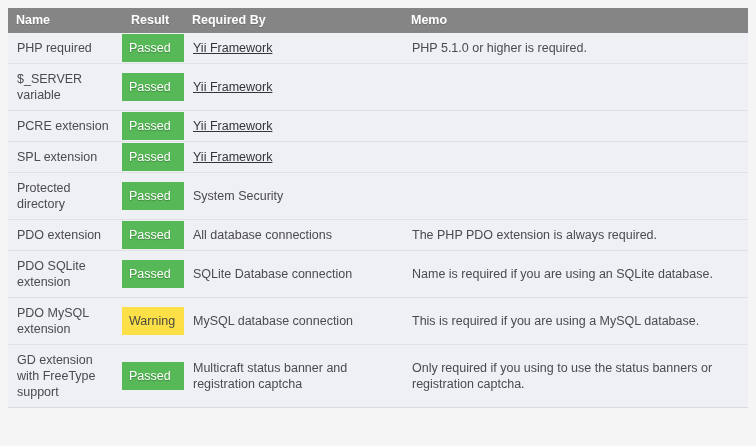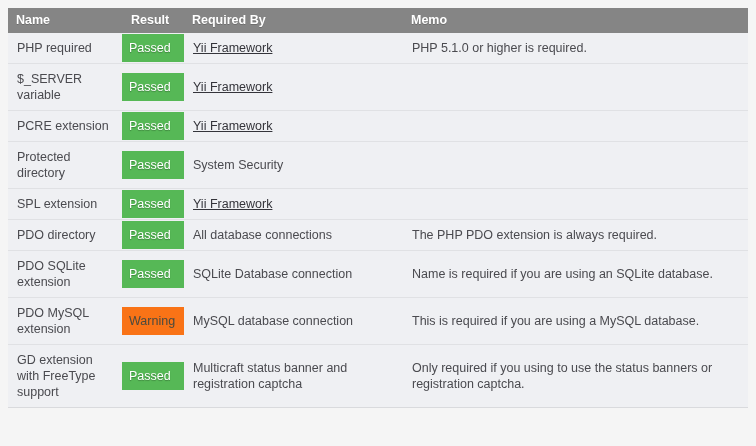--- a/index.html
+++ b/index.html
@@ -86,21 +86,21 @@
     font-size: 12.5px;
     line-height: 16px;
   }
   .result-badge.passed {
     background: #56b856;
     color: #ffffff;
     text-shadow: 0 1px 1px rgba(0,0,0,0.28);
     text-align: center;
   }
   .result-badge.warning {
-    background: #f97316;
+    background: #fde047;
     color: #4a4a3f;
     text-shadow: none;
   }
 
   table.req-table tbody td.cell-reqby {
     padding-left: 9px;
   }
   table.req-table tbody td.cell-memo {
     padding-left: 9px;
   }
@@ -166,47 +166,47 @@
           <td class="cell-result">
             <div class="result-badge passed">Passed</div>
           </td>
           <td class="cell-reqby"><a class="req-link">Yii Framework</a></td>
           <td class="cell-memo">
             <span class="memo-text"></span>
           </td>
         </tr>
         <tr>
           <td class="cell-name">
+            <span class="name-text">SPL extension</span>
+          </td>
+          <td class="cell-result">
+            <div class="result-badge passed">Passed</div>
+          </td>
+          <td class="cell-reqby"><a class="req-link">Yii Framework</a></td>
+          <td class="cell-memo">
+            <span class="memo-text"></span>
+          </td>
+        </tr>
+        <tr>
+          <td class="cell-name">
             <span class="name-text">Protected directory</span>
           </td>
           <td class="cell-result">
             <div class="result-badge passed">Passed</div>
           </td>
           <td class="cell-reqby">
             <span class="reqby-text">System Security</span>
           </td>
           <td class="cell-memo">
             <span class="memo-text"></span>
           </td>
         </tr>
         <tr>
           <td class="cell-name">
-            <span class="name-text">SPL extension</span>
-          </td>
-          <td class="cell-result">
-            <div class="result-badge passed">Passed</div>
-          </td>
-          <td class="cell-reqby"><a class="req-link">Yii Framework</a></td>
-          <td class="cell-memo">
-            <span class="memo-text"></span>
-          </td>
-        </tr>
-        <tr>
-          <td class="cell-name">
-            <span class="name-text">PDO directory</span>
+            <span class="name-text">PDO extension</span>
           </td>
           <td class="cell-result">
             <div class="result-badge passed">Passed</div>
           </td>
           <td class="cell-reqby">
             <span class="reqby-text">All database connections</span>
           </td>
           <td class="cell-memo">
             <span class="memo-text">The PHP PDO extension is always required.</span>
           </td>

